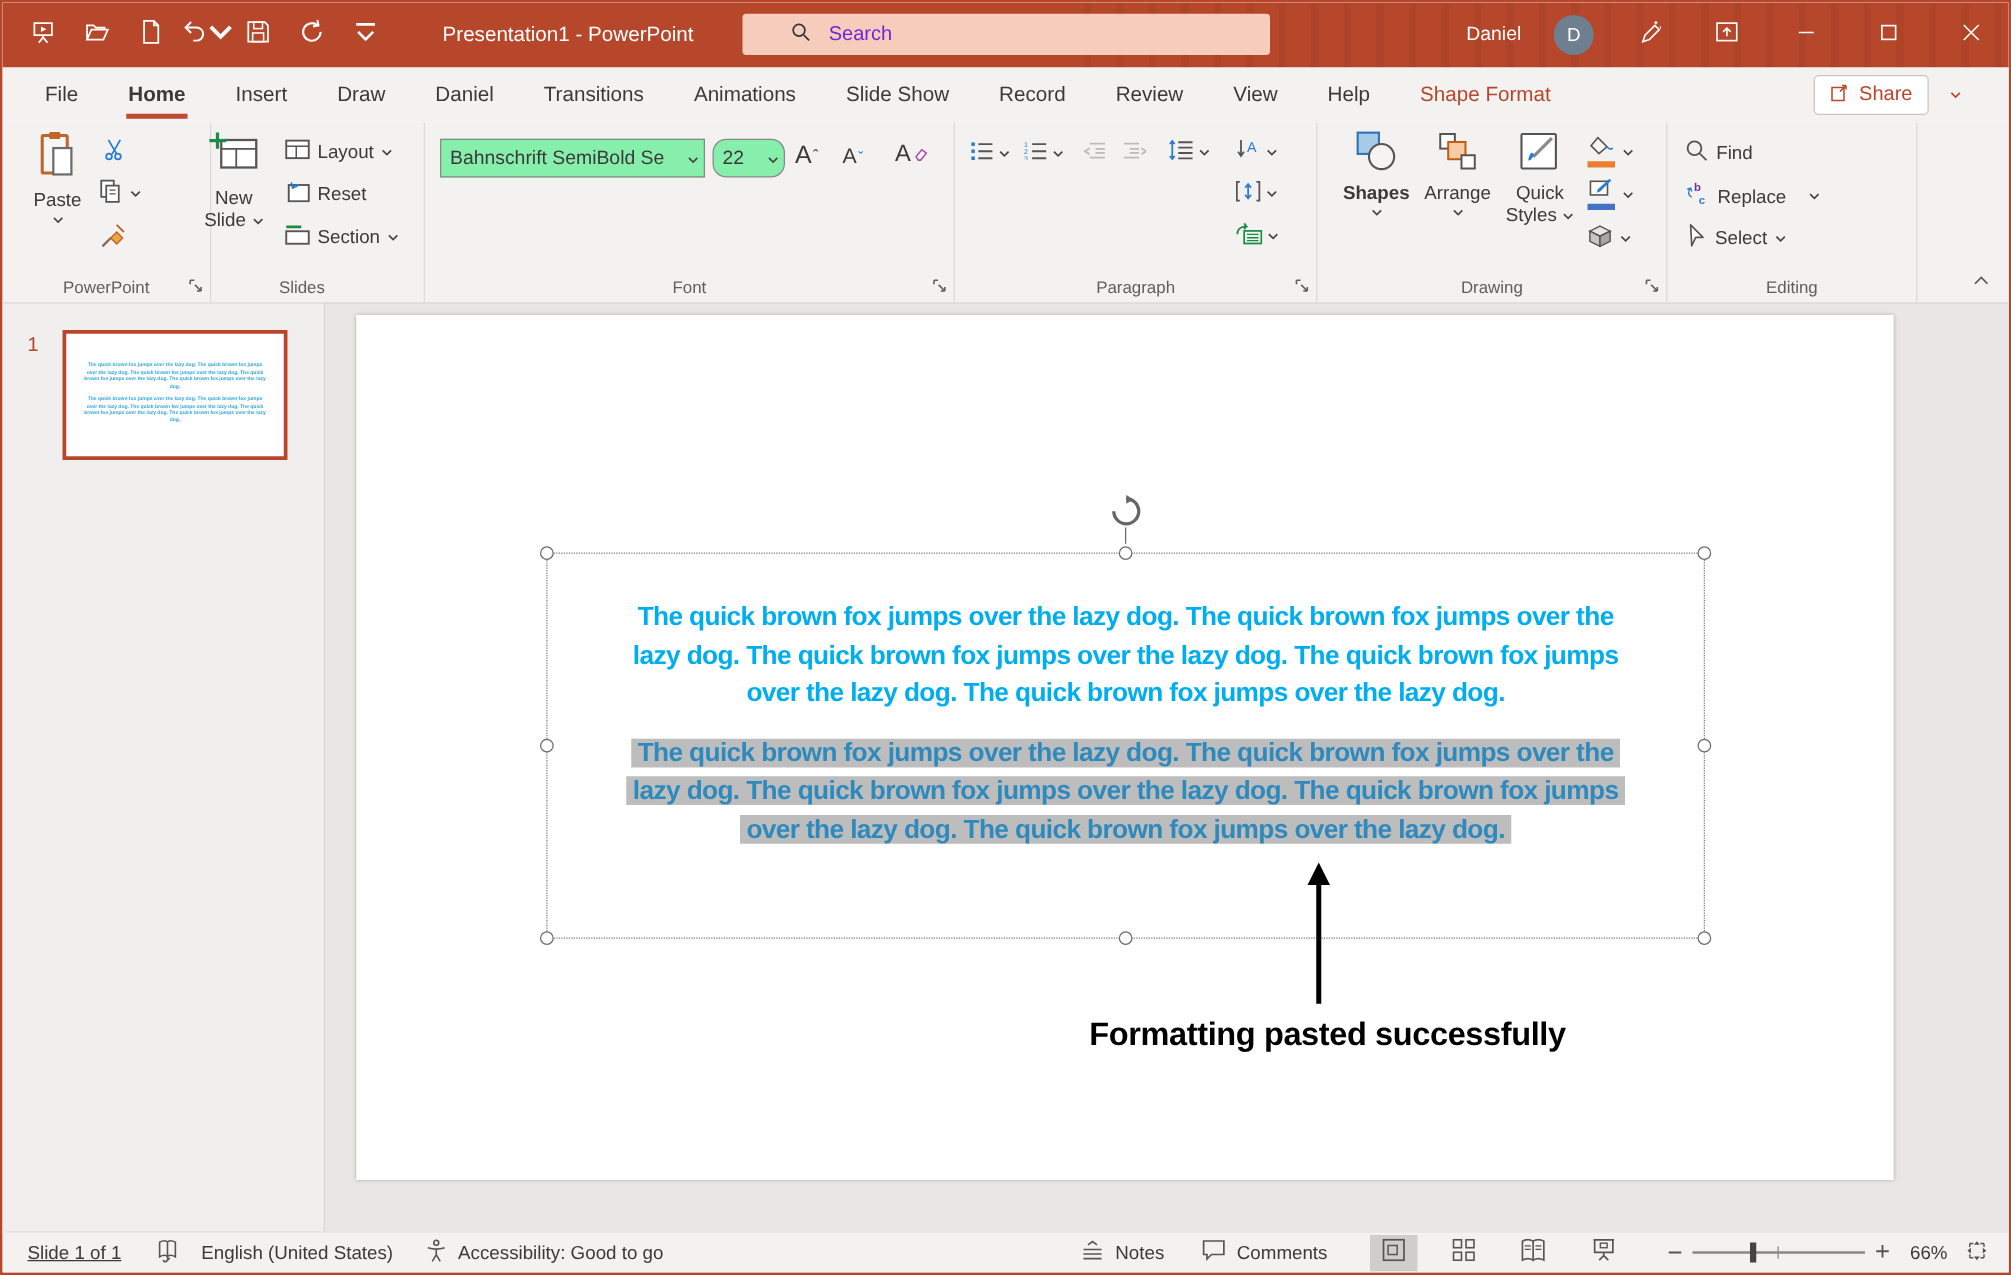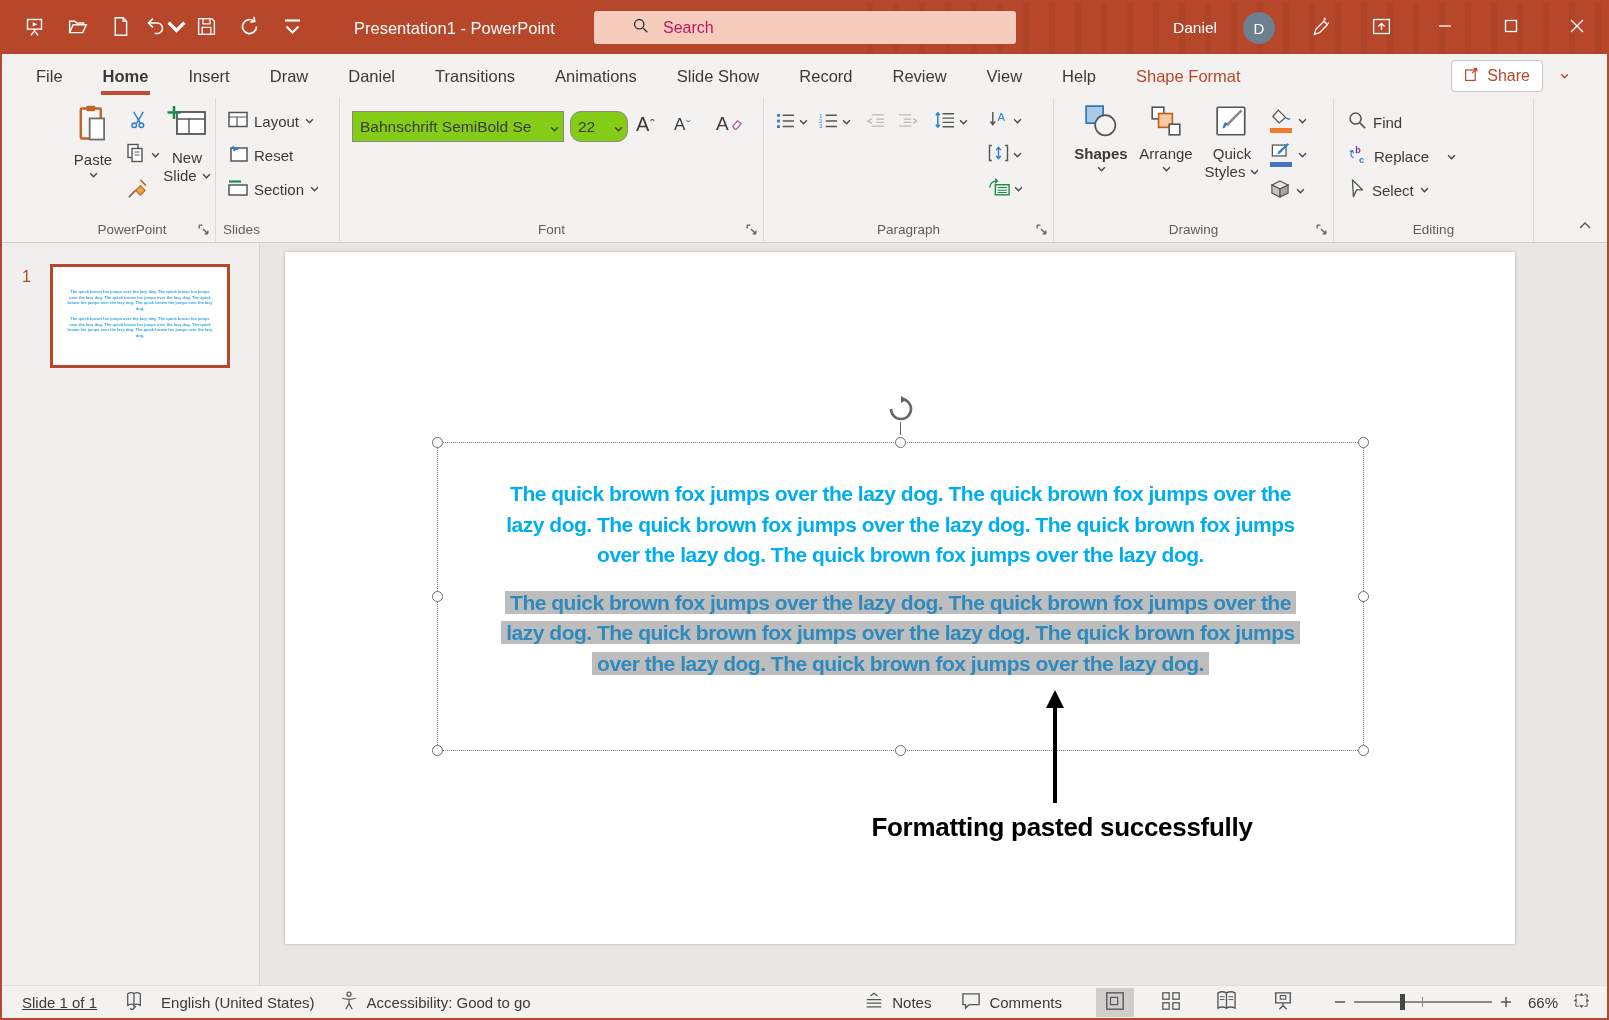--- a/index.html
+++ b/index.html
@@ -9,21 +9,21 @@
   
   .titlebar { position:absolute; left:0; top:0; right:0; height:52px; background:#B7472A; color:#fff; }
   .titlebar::before { content:""; position:absolute; right:0; top:0; width:740px; height:52px;
      background: repeating-linear-gradient(90deg, rgba(0,0,0,0.05) 0 6px, rgba(0,0,0,0) 6px 26px); pointer-events:none; }
   .qat { position:absolute; left:14px; top:0; height:52px; display:flex; align-items:center; gap:7px; }
   .qbtn { width:36px; height:36px; display:flex; align-items:center; justify-content:center; }
   .qbtn svg { width:21px; height:21px; }
   .qsmall { width:16px; }
   .apptitle { position:absolute; left:352px; top:0; height:52px; display:flex; align-items:center; font-size:16.5px; }
   .searchbox { position:absolute; left:592px; top:9px; width:422px; height:33px; background:#F6CCBC; border-radius:3px;
-     display:flex; align-items:center; padding-left:38px; color:#be185d; font-size:16px; gap:14px; }
+     display:flex; align-items:center; padding-left:38px; color:#6d28d9; font-size:16px; gap:14px; }
   .tbright { position:absolute; right:10px; top:0; height:52px; display:flex; align-items:center; gap:26px; }
   .uname { font-size:15.5px; }
   .avatar { width:32px; height:32px; border-radius:50%; background:#6E7F90; color:#fff; font-size:15px;
      display:flex; align-items:center; justify-content:center; }
   .winbtn { width:40px; height:52px; display:flex; align-items:center; justify-content:center; }
 
   
   .tabrow { position:absolute; left:0; top:52px; right:0; height:44px; background:#F3F2F1; display:flex; align-items:stretch; padding-left:14px; }
   .tab { padding:0 20px; font-size:16.5px; color:#3B3A39; display:flex; align-items:center; position:relative; }
   .tab.active { font-weight:bold; }
@@ -35,21 +35,21 @@
 
   
   .ribbon { position:absolute; left:0; top:96px; right:0; height:145px; background:#F3F2F1; border-bottom:1px solid #D2D0CE; font-size:15px; color:#3B3A39; }
   .group { position:absolute; top:0; height:144px; border-right:1px solid #DCDAD8; }
   .glabel { position:absolute; bottom:5px; left:0; right:0; text-align:center; font-size:13.5px; color:#605E5C; }
   .launcher { position:absolute; right:5px; bottom:7px; width:13px; height:13px; }
   .bigbtn { position:absolute; top:6px; display:flex; flex-direction:column; align-items:center; color:#3B3A39; }
   .bigbtn .blab { margin-top:4px; line-height:18px; text-align:center; }
   .mini { position:absolute; display:flex; align-items:center; gap:6px; }
   .cv { width:9px; height:6px; flex:none; }
-  .combo { position:absolute; height:31px; background:#84cc16; border:1px solid #8A8886; display:flex; align-items:center;
+  .combo { position:absolute; height:31px; background:#86efac; border:1px solid #8A8886; display:flex; align-items:center;
      padding:0 4px 0 7px; font-size:15.5px; overflow:hidden; white-space:nowrap; }
   .combo .cvwrap { margin-left:auto; padding-left:4px; }
   .fbtn { position:absolute; top:158px; height:33px; display:flex; align-items:flex-end; justify-content:center; font-size:18px; padding-bottom:3px; }
   .toggled { background:#D0CECC; border:1px solid #A19F9D; }
   .bar { height:5px; margin-top:1px; }
   .disabled svg * { stroke:#BDBBB9 !important; }
 
   
   .workspace { position:absolute; left:0; top:241px; right:0; height:744px; background:#E9E7E6; }
   .thumbs { position:absolute; left:0; top:0; width:258px; height:744px; background:#F1EFEE; border-right:1px solid #D8D6D4; }
@@ -206,21 +206,21 @@
     </div>
     <div class="share-chev">
         <svg class="cv" viewBox="0 0 8 5">
           <path d="M1 1l3 3 3-3" fill="none" stroke="#B7472A" stroke-width="1.2"></path>
         </svg>
       </div>
   </div>
 
   <div class="ribbon">
 
-    <div class="group" id="g-clip" style="left:0;width:167px;margin-left:47px;">
+    <div class="group" id="g-clip" style="left:0;width:167px;">
       <div class="bigbtn" style="left:18px;width:52px;">
         <span><svg width="36" height="40" viewBox="0 0 32 36">
               <rect x="5" y="4" width="18" height="27" rx="1" fill="#F8F6F5" stroke="#C0642B" stroke-width="2.2"></rect>
               <rect x="10" y="1.5" width="8" height="5" rx="1" fill="#C0642B"></rect>
               <rect x="13" y="13" width="13" height="19" fill="#fff" stroke="#6b6b6b" stroke-width="1.6"></rect>
             </svg></span>
         <span class="blab">Paste</span>
         <svg class="cv" style="margin-top:3px" viewBox="0 0 8 5">
             <path d="M1 1l3 3 3-3" fill="none" stroke="#444" stroke-width="1.2"></path>
           </svg>

